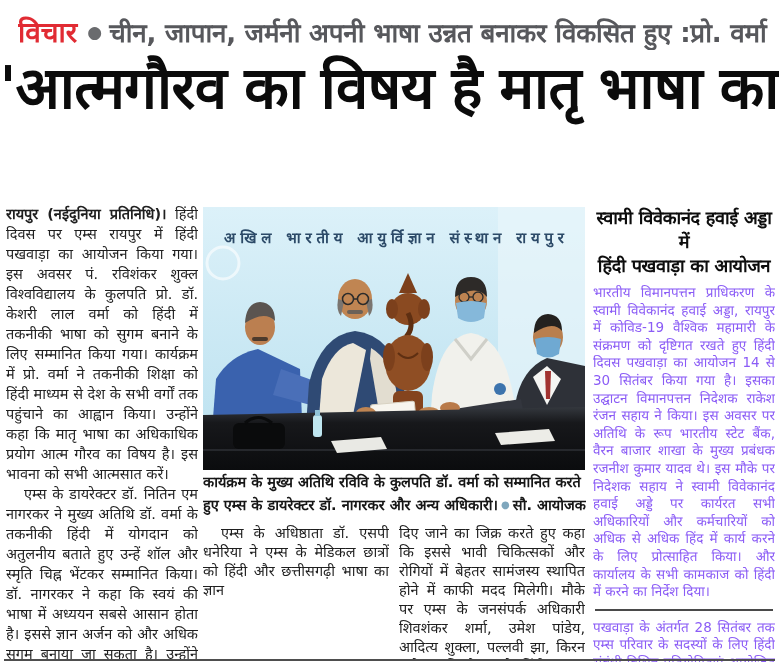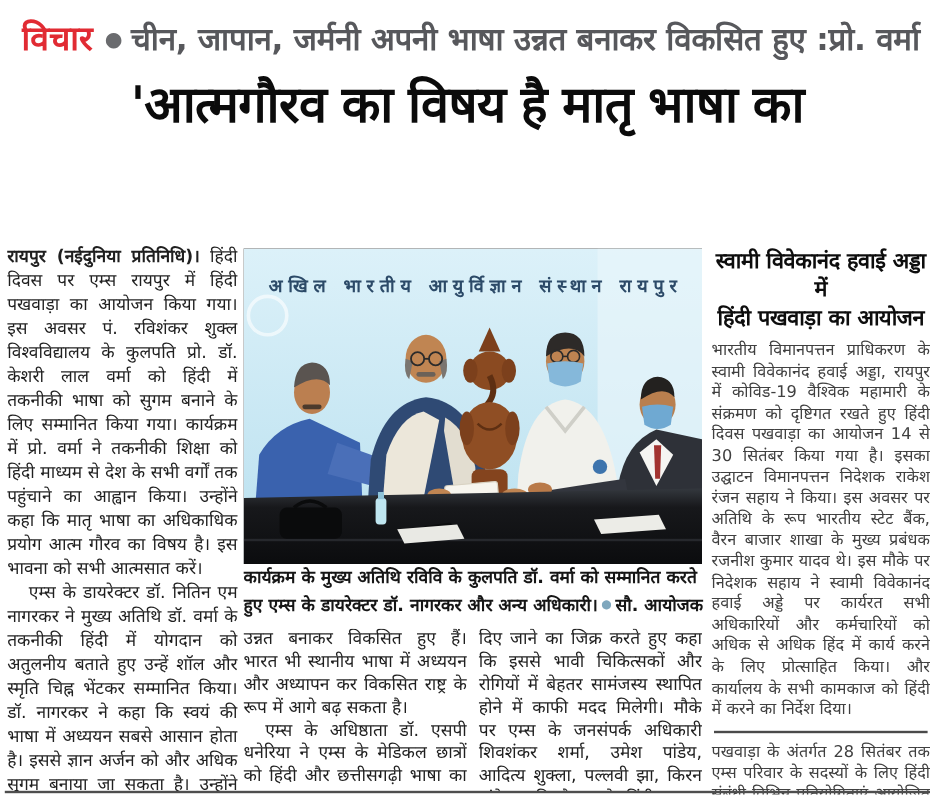--- a/index.html
+++ b/index.html
@@ -7,21 +7,21 @@
         font-family:"DejaVu Sans","Liberation Sans",sans-serif;color:#1f1f1f;}
 
   
   .kicker{position:absolute;top:12px;left:18px;width:750px;white-space:nowrap;overflow:hidden;}
   .kicker-label{color:#e12b33;font-weight:700;font-size:28px;}
   .kicker-bullet{color:#6a6b6e;font-size:17px;vertical-align:4px;margin:0 7px 0 10px;}
   .kicker-text{color:#57585c;font-weight:700;font-size:26px;letter-spacing:-0.2px;}
 
   
   .headline{position:absolute;top:58px;left:0;width:779px;text-align:center;
-            font-weight:800;font-size:42px;line-height:60px;color:#0b0b0b;
+            font-weight:800;font-size:58px;line-height:60px;color:#0b0b0b;
             font-stretch:condensed;letter-spacing:-0.5px;}
 
   
   .col{position:absolute;font-size:14.5px;line-height:20px;text-align:justify;overflow:hidden;}
   .col p{margin:0;}
   .col p.indent{text-indent:18px;}
   .col1{left:6px;top:204px;width:192px;height:456px;}
   .col2{left:203px;top:524px;width:186px;height:136px;line-height:19px;}
   .col3{left:399px;top:524px;width:186px;height:136px;line-height:19px;}
   .lead{font-weight:700;text-align:center;}
@@ -29,21 +29,21 @@
   
   .photo-wrap{position:absolute;left:203px;top:207px;width:382px;height:263px;overflow:hidden;background:#737373;}
   .caption{position:absolute;left:203px;top:472px;width:383px;height:48px;overflow:hidden;
            font-weight:700;font-size:14.5px;line-height:21.5px;color:#161616;text-align:left;}
   .credit-bullet{color:#7fa7bd;font-size:10px;vertical-align:2px;margin:0 3px;}
 
   
   .sidebar{position:absolute;left:593px;top:206px;width:182px;height:456px;overflow:hidden;}
   .sidebar h2{margin:0 0 6px 0;text-align:center;font-size:18px;line-height:24px;
               font-weight:800;color:#0d0d0d;letter-spacing:-0.3px;}
-  .sidebar p{margin:0;font-size:13.5px;line-height:17.6px;text-align:justify;color:#404040;}
+  .sidebar p{margin:0;font-size:13.5px;line-height:17.6px;text-align:justify;color:#8b5cf6;}
   .sidebar .rule{border:none;border-top:2px solid #4a4a4a;margin:8px 2px 8px 2px;}
 
   .bottom-rule{position:absolute;left:4px;top:659px;width:771px;height:2px;background:#4e4e4e;}
 </style>
 </head>
 <body>
 
 <div id="page">
 
   <div class="kicker">
@@ -159,21 +159,20 @@
         <path d="M292,226 l54,-4 l6,12 l-54,4 Z" fill="#ecece7"></path>
       </g>
     </svg>
   </div>
 
   <div class="caption">
     <span>कार्यक्रम के मुख्य अतिथि रविवि के कुलपति डॉ. वर्मा को सम्मानित करते हुए एम्स के डायरेक्टर डॉ. नागरकर और अन्य अधिकारी।</span><span class="credit-bullet">●</span><span class="lead">सौ. आयोजक</span>
   </div>
 
   <div class="col col2">
-    <p>उन्नत बनाकर विकसित हुए हैं। भारत भी स्थानीय भाषा में अध्ययन और अध्यापन कर विकसित राष्ट्र के रूप में आगे बढ़ सकता है।</p>
     <p class="indent">एम्स के अधिष्ठाता डॉ. एसपी धनेरिया ने एम्स के मेडिकल छात्रों को हिंदी और छत्तीसगढ़ी भाषा का ज्ञान</p>
   </div>
 
   <div class="col col3">
     <p>दिए जाने का जिक्र करते हुए कहा कि इससे भावी चिकित्सकों और रोगियों में बेहतर सामंजस्य स्थापित होने में काफी मदद मिलेगी। मौके पर एम्स के जनसंपर्क अधिकारी शिवशंकर शर्मा, उमेश पांडेय, आदित्य शुक्ला, पल्लवी झा, किरन पांडेय आदि मौजूद रहे। हिंदी</p>
   </div>
 
   <div class="sidebar">
     <h2>
       <div>स्वामी विवेकानंद हवाई अड्डा में</div>

